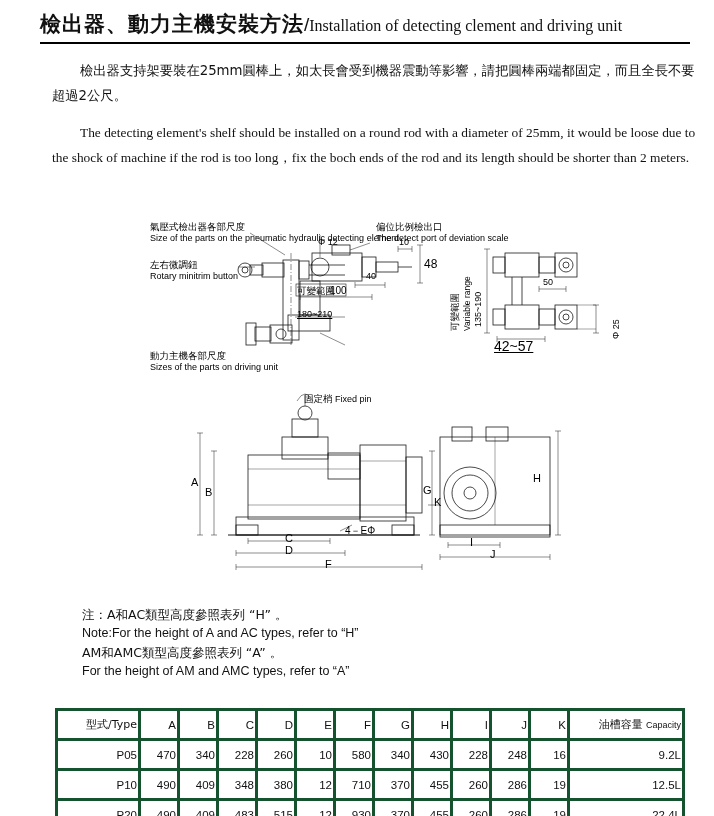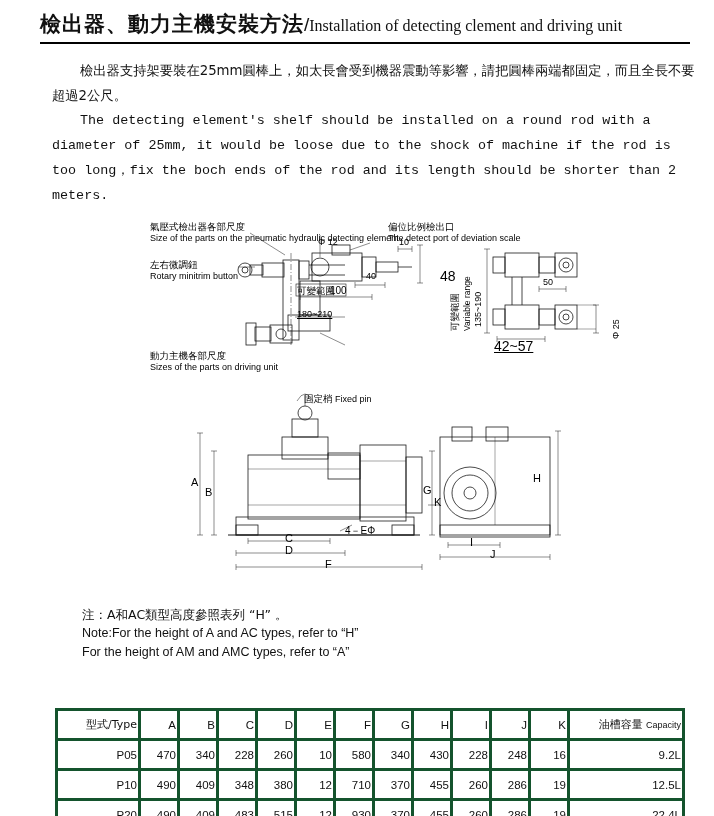--- a/index.html
+++ b/index.html
@@ -31,21 +31,21 @@
   }
 
   
   .para{
     position:absolute;left:40px;width:645px;
     font-size:13.3px;line-height:25px;
     font-family:"DejaVu Sans", sans-serif;
     margin-left:12px;
   }
   .para.p1{top:58px;}
-  .para.p2{top:108px;font-family:Liberation Mono, monospace;font-size:13.4px;}
+  .para.p2{top:120px;font-family:Liberation Serif, serif;font-size:13.4px;}
   .indent{display:inline-block;width:28px;}
 
   
   .figure{position:absolute;left:0;top:205px;width:714px;height:380px;}
   .fig-label{position:absolute;font-size:9px;line-height:11.5px;color:#000;}
   .fig-label .cn{font-family:"DejaVu Sans", sans-serif;font-size:9.5px;}
 
   
   .notes{
     position:absolute;left:82px;top:605px;width:560px;
@@ -253,33 +253,33 @@
     <div class="fig-label" style="left:150px;top:16px;">
       <div class="cn">氣壓式檢出器各部尺度</div>
       <div>Size of the parts on the pneumatic hydraulic detecting element</div>
     </div>
 
     <div class="fig-label" style="left:150px;top:54px;">
       <div class="cn">左右微調鈕</div>
       <div>Rotary minitrim button</div>
     </div>
 
-    <div class="fig-label" style="left:388px;top:16px;">
+    <div class="fig-label" style="left:376px;top:16px;">
       <div class="cn">偏位比例檢出口</div>
       <div>The detect port of deviation scale</div>
     </div>
 
     <div class="fig-label" style="left:297px;top:80px;font-size:8.5px;">
       <span class="cn">可變範圍</span>
     </div>
     <div class="fig-label" style="left:297px;top:104px;font-size:9px;text-decoration:underline;">180~210</div>
 
     <div class="fig-label" style="left:318px;top:32px;font-size:9px;">Φ 12</div>
     <div class="fig-label" style="left:399px;top:32px;font-size:9px;">10</div>
-    <div class="fig-label" style="left:424px;top:66px;font-size:14px;margin-left:16px;">48</div>
+    <div class="fig-label" style="left:424px;top:54px;font-size:12px;">48</div>
     <div class="fig-label" style="left:366px;top:66px;font-size:9px;">40</div>
     <div class="fig-label" style="left:330px;top:80px;font-size:10px;">100</div>
 
     <div class="fig-label" style="left:438px;top:60px;width:16px;height:66px;">
       <div style="transform:rotate(-90deg);transform-origin:0 0;position:absolute;left:11px;top:66px;white-space:nowrap;" class="cn">可變範圍</div>
       <div style="transform:rotate(-90deg);transform-origin:0 0;position:absolute;left:24px;top:66px;white-space:nowrap;font-size:8.5px;">Variable range</div>
     </div>
     <div class="fig-label" style="left:462px;top:60px;width:14px;height:66px;">
       <div style="transform:rotate(-90deg);transform-origin:0 0;position:absolute;left:11px;top:62px;white-space:nowrap;font-size:9px;">135~190</div>
     </div>
@@ -309,20 +309,21 @@
     <div class="fig-label" style="left:533px;top:268px;font-size:11px;">H</div>
     <div class="fig-label" style="left:470px;top:332px;font-size:11px;">I</div>
     <div class="fig-label" style="left:490px;top:344px;font-size:11px;">J</div>
     <div class="fig-label" style="left:434px;top:292px;font-size:11px;">K</div>
     <div class="fig-label" style="left:345px;top:320px;font-size:10px;">4－EΦ</div>
   </div>
 
   <div class="notes">
     <div>注：A和AC類型高度參照表列 “H” 。</div>
     <div class="en">Note:For the height of A and AC types, refer to “H”</div>
+    <div>AM和AMC類型高度參照表列 “A” 。</div>
     <div class="en">For the height of AM and AMC types, refer to “A”</div>
   </div>
 
   <div class="table-wrap">
     <table>
       <thead>
         <tr>
           <td class="col-type cn-s">型式/Type</td>
           <td class="col-n">A</td>
           <td class="col-n">B</td>

